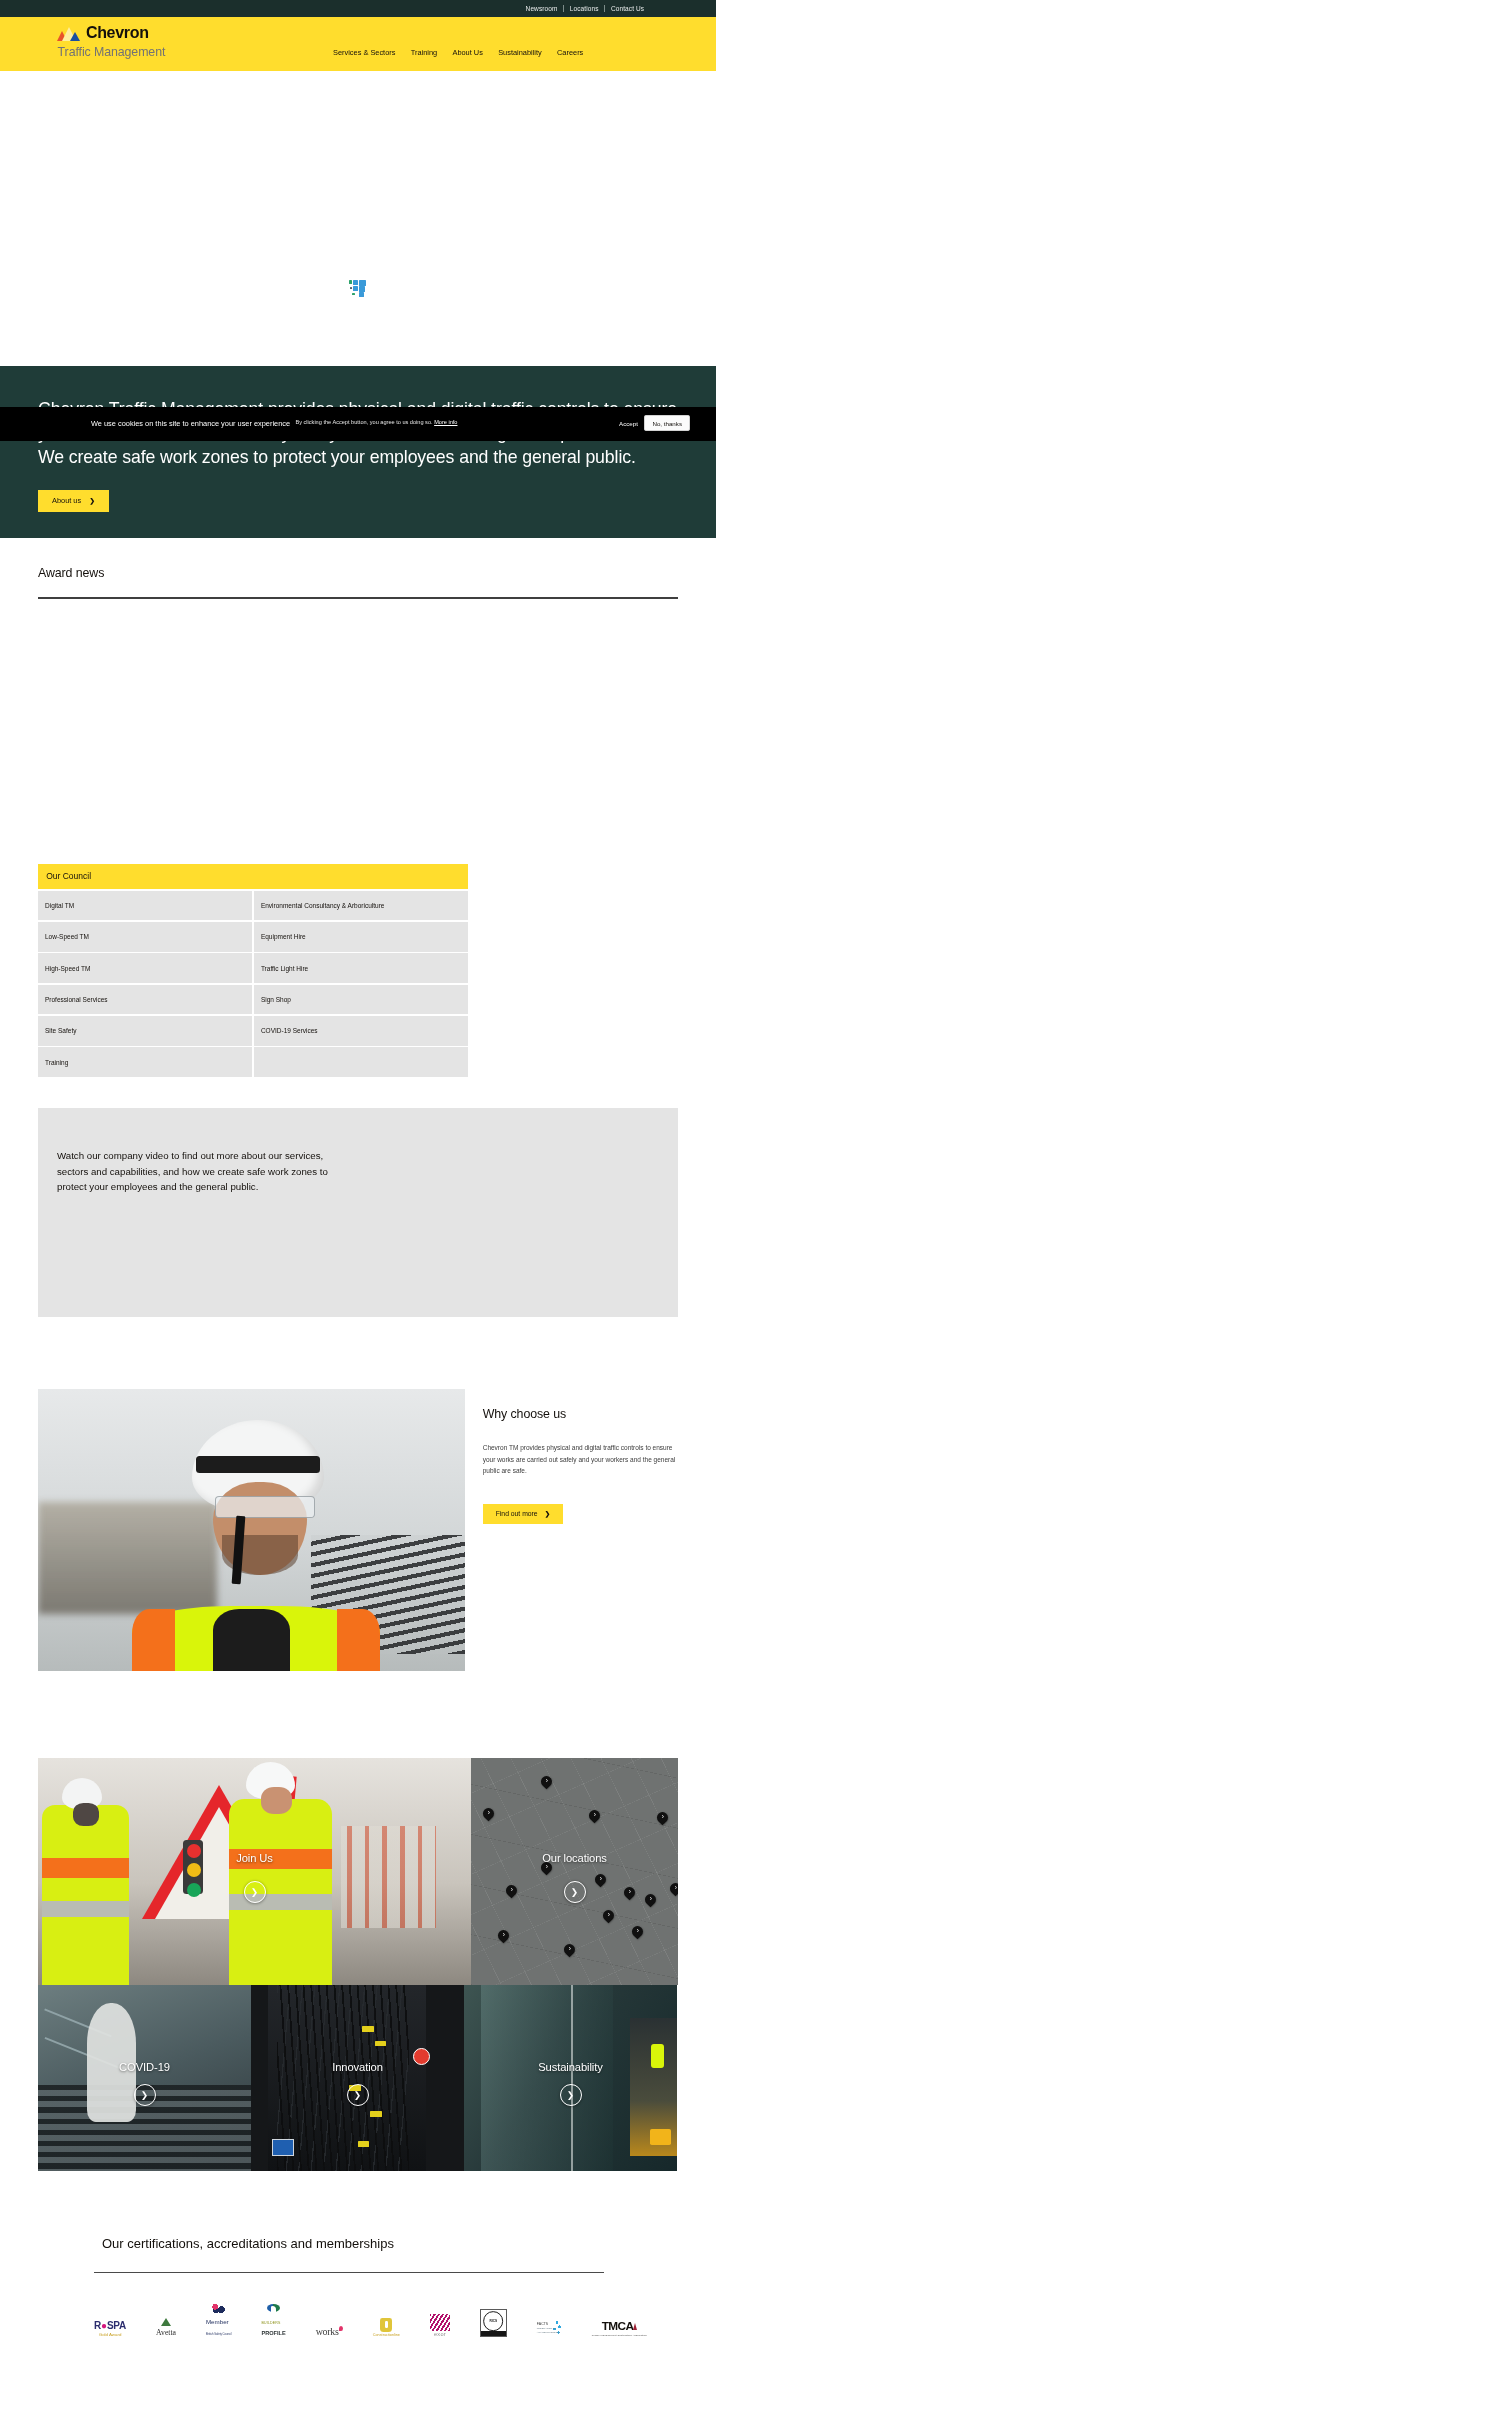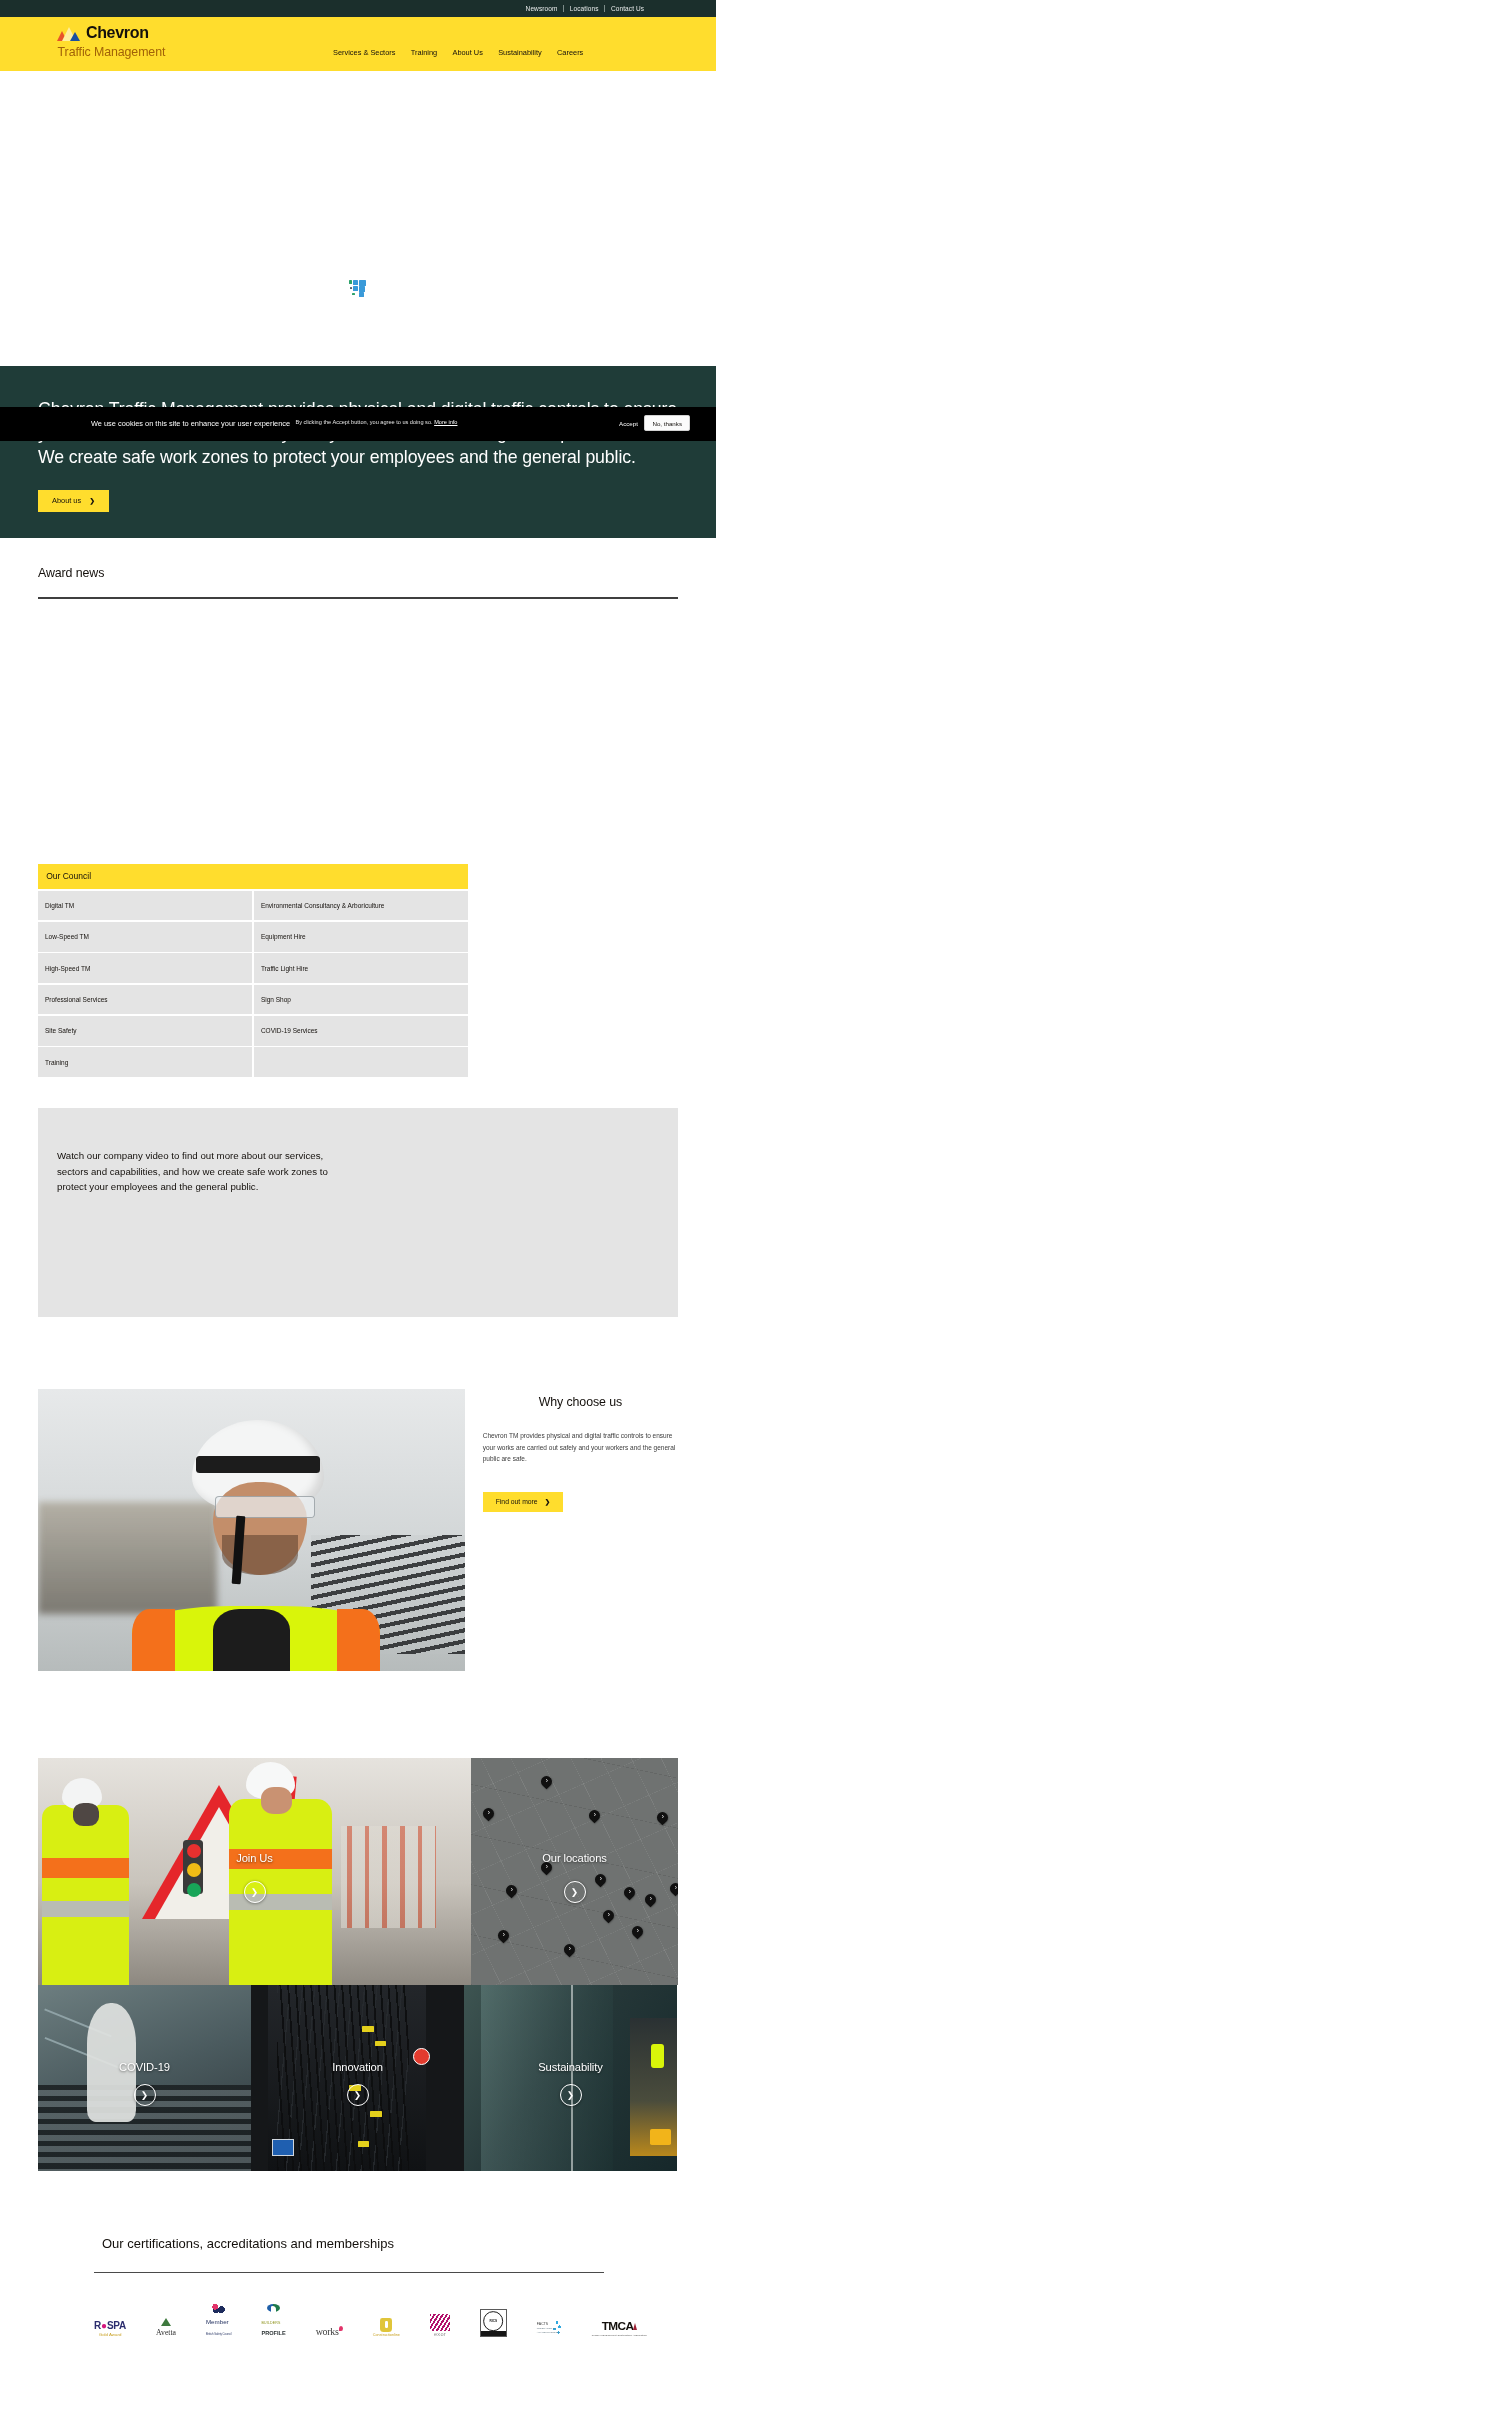--- a/index.html
+++ b/index.html
@@ -108,21 +108,21 @@
   }
   .brand-name {
     font-size: 16px;
     font-weight: 700;
     color: #14100c;
     line-height: 1;
     letter-spacing: -0.3px;
   }
   .brand-sub {
     font-size: 12.4px;
-    color: #a16207;
+    color: #737373;
     line-height: 1;
     margin-top: 5.3px;
     margin-left: 0.6px;
     letter-spacing: -0.1px;
   }
   .main-nav {
     position: absolute;
     left: 333px;
     top: 31px;
     display: flex;
@@ -397,23 +397,22 @@
   }
   .why-photo .strap {
     position:absolute; left:46%; top:45%; width:2%; height:24%;
     background:#111; border-radius:1.2px; transform:rotate(4deg);
   }
   .why-text { flex: 1; padding-top: 2.4px; }
   .why-title {
     font-size: 12.4px;
     color: #14100c;
     font-weight: 400;
-    margin: 4px 0 21px 0;
+    margin: 16px 0 21px 0;
     letter-spacing: -0.1px;
-    text-align: center;
   }
   .why-body {
     font-size: 6.5px;
     color: #3b3b3b;
     line-height: 1.78;
     margin: 0 0 27px 0;
     max-width: 210px;
   }
   .why-cta {
     display: inline-flex;

